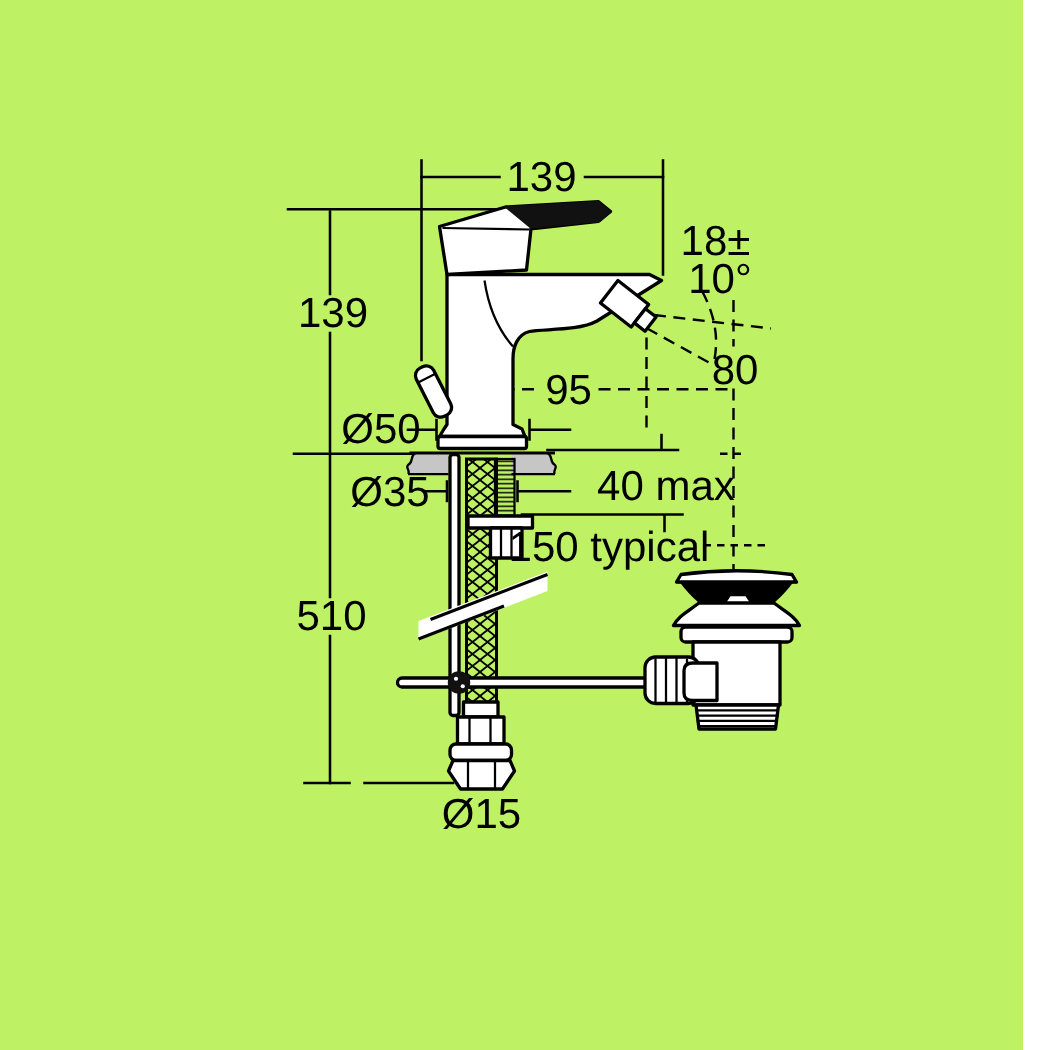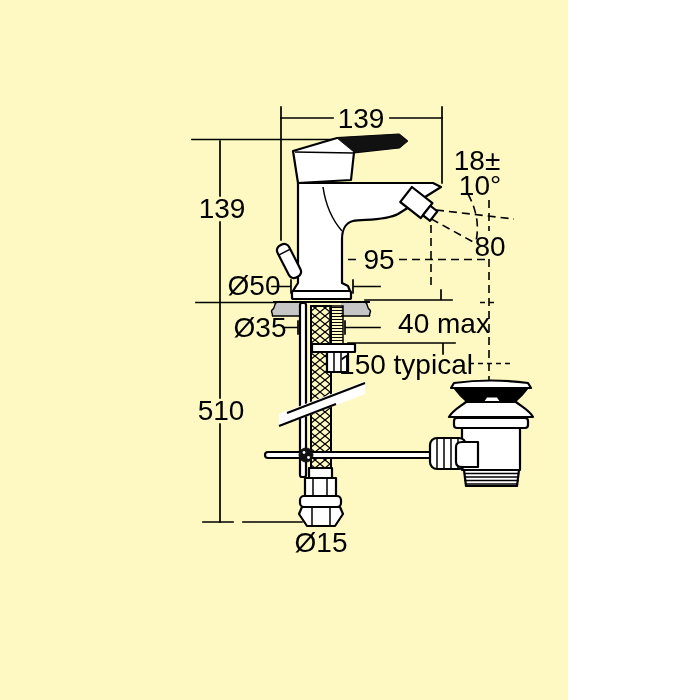--- a/index.html
+++ b/index.html
@@ -1,16 +1,16 @@
 <!DOCTYPE html>
 <html><head>
 <meta charset="utf-8">
 <style>
   html,body{margin:0;padding:0;background:#ffffff;}
-  .canvas{position:relative;width:568px;height:700px;background:#fef9c3;overflow:hidden;
+  .canvas{position:relative;width:682px;height:700px;background:#bef264;overflow:hidden;
           font-family:"Liberation Sans", sans-serif;}
   svg{position:absolute;left:0;top:0;}
   text{font-family:"Liberation Sans", sans-serif;font-size:28px;fill:#000000;}
   .obj{stroke:#000;stroke-width:2.2;fill:#fff;stroke-linejoin:round;stroke-linecap:round;}
   .thin{stroke:#000;stroke-width:1.5;fill:none;}
   .dim{stroke:#000;stroke-width:1.7;fill:none;stroke-linecap:square;}
   .dash{stroke:#000;stroke-width:1.6;fill:none;stroke-dasharray:8 5;}
   .dash2{stroke:#000;stroke-width:1.6;fill:none;stroke-dasharray:5 4;}
   .dark{fill:#111;stroke:#111;stroke-width:1;}
   .deck{fill:#c6c6c6;stroke:none;}

